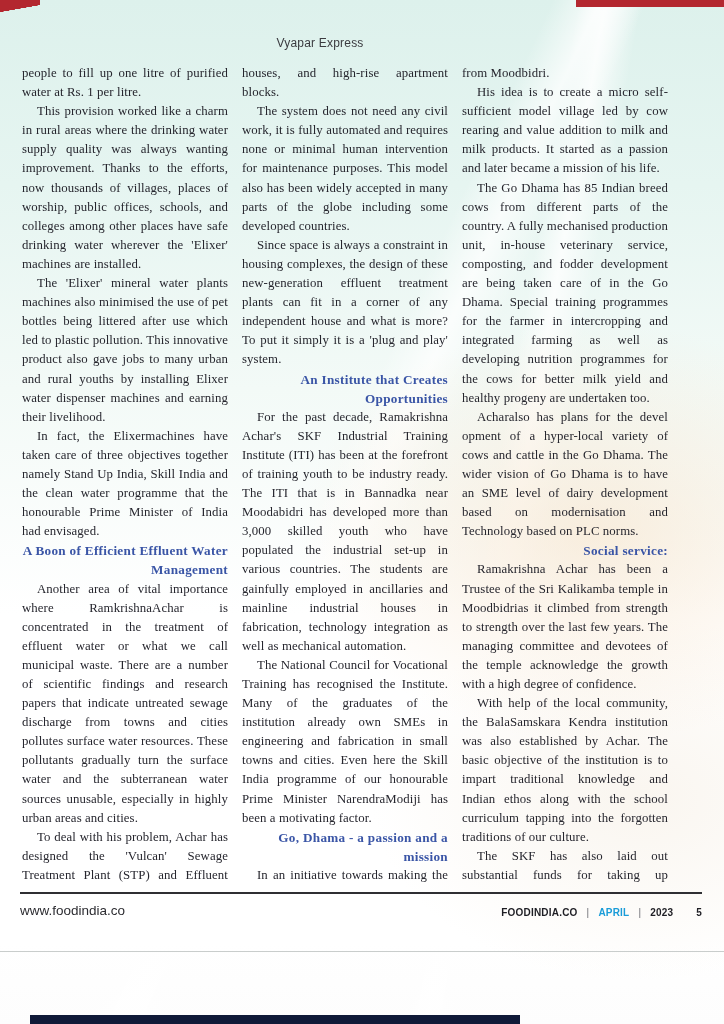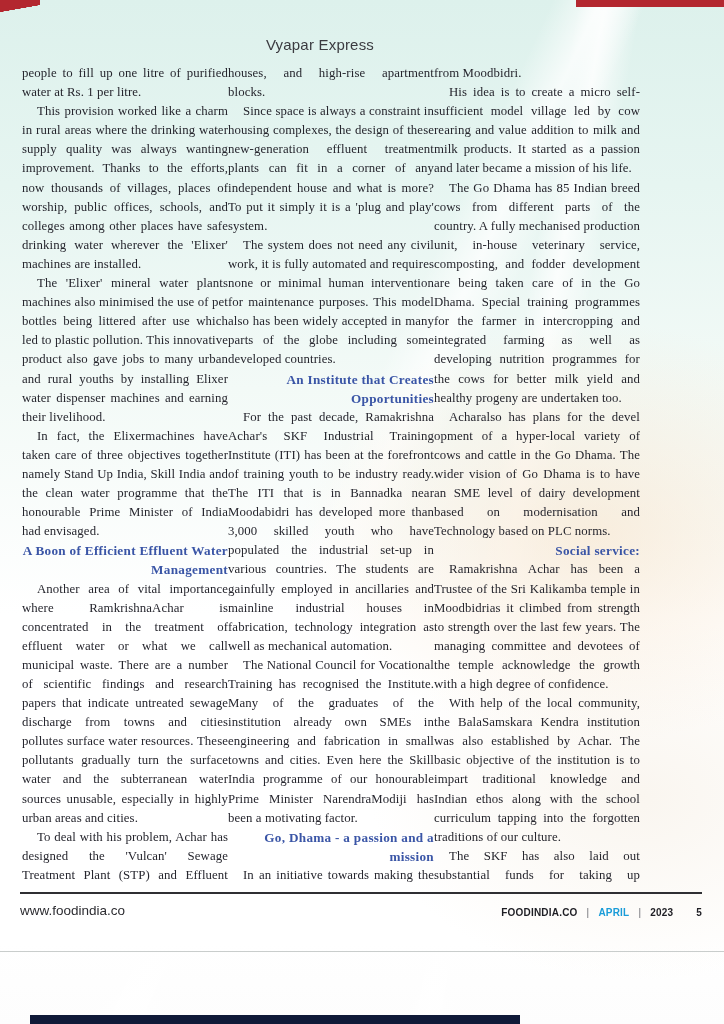--- a/index.html
+++ b/index.html
@@ -29,25 +29,25 @@
     background:#101a38;
   }
   .page-edge-line{
     position:absolute;left:0;top:951px;width:724px;height:1px;
     background:#c9cdcc;
   }
   .header-title{
     position:absolute;top:36px;left:0;width:640px;
     text-align:center;
     font-family:"Liberation Sans","DejaVu Sans",sans-serif;
-    font-size:15px;color:#3b3b40;letter-spacing:0.2px;
+    font-size:12px;color:#3b3b40;letter-spacing:0.2px;
   }
   .columns{
     position:absolute;top:64px;left:22px;width:646px;height:822px;
-    display:flex;gap:0;
+    display:flex;gap:14px;
   }
   .col{width:206px;overflow:hidden;}
   .col p{
     margin:0;
     font-size:12.8px;line-height:19.1px;
     text-align:justify;
     color:#26262e;
     letter-spacing:0.1px;
   }
   .col p.indent{text-indent:15px;}
@@ -92,22 +92,22 @@
         <p>people to fill up one litre of purified water at Rs. 1 per litre.</p>
         <p class="indent">This provision worked like a charm in rural areas where the drinking water supply quality was always wanting improvement. Thanks to the efforts, now thousands of villages, places of worship, public offices, schools, and colleges among other places have safe drinking water wherever the 'Elixer' machines are installed.</p>
         <p class="indent">The 'Elixer' mineral water plants machines also minimised the use of pet bottles being littered after use which led to plastic pollution. This innovative product also gave jobs to many urban and rural youths by installing Elixer water dispenser machines and earning their livelihood.</p>
         <p class="indent">In fact, the Elixermachines have taken care of three objectives together namely Stand Up India, Skill India and the clean water programme that the honourable Prime Minister of India had envisaged.</p>
         <h3>A Boon of Efficient Effluent Water Management</h3>
         <p class="indent">Another area of vital importance where RamkrishnaAchar is concentrated in the treatment of effluent water or what we call municipal waste. There are a number of scientific findings and research papers that indicate untreated sewage discharge from towns and cities pollutes surface water resources. These pollutants gradually turn the surface water and the subterranean water sources unusable, especially in highly urban areas and cities.</p>
         <p class="indent">To deal with his problem, Achar has designed the 'Vulcan' Sewage Treatment Plant (STP) and Effluent Treatment Plant (ETP) of various configurations that can cater to individual households, medium or large housing colonies, industrial</p>
       </div>
     <div class="col" id="col-1">
         <p>houses, and high-rise apartment blocks.</p>
+        <p class="indent">The system does not need any civil work, it is fully automated and requires none or minimal human intervention for maintenance purposes. This model also has been widely accepted in many parts of the globe including some developed countries.</p>
         <p class="indent">Since space is always a constraint in housing complexes, the design of these new-generation effluent treatment plants can fit in a corner of any independent house and what is more? To put it simply it is a 'plug and play' system.</p>
-        <p class="indent">The system does not need any civil work, it is fully automated and requires none or minimal human intervention for maintenance purposes. This model also has been widely accepted in many parts of the globe including some developed countries.</p>
         <h3>An Institute that Creates Opportunities</h3>
         <p class="indent">For the past decade, Ramakrishna Achar's SKF Industrial Training Institute (ITI) has been at the forefront of training youth to be industry ready. The ITI that is in Bannadka near Moodabidri has developed more than 3,000 skilled youth who have populated the industrial set-up in various countries. The students are gainfully employed in ancillaries and mainline industrial houses in fabrication, technology integration as well as mechanical automation.</p>
         <p class="indent">The National Council for Vocational Training has recognised the Institute. Many of the graduates of the institution already own SMEs in engineering and fabrication in small towns and cities. Even here the Skill India programme of our honourable Prime Minister NarendraModiji has been a motivating factor.</p>
         <h3>Go, Dhama - a passion and a mission</h3>
         <p class="indent">In an initiative towards making the farmers self-sufficient, Ramakrishna Achar has established a Go Dhama on 35 acres of land in Muniyalvillage of Karkalataluk about 25 kilometres</p>
       </div>
     <div class="col" id="col-2">
         <p>from Moodbidri.</p>
         <p class="indent">His idea is to create a micro self-sufficient model village led by cow rearing and value addition to milk and milk products. It started as a passion and later became a mission of his life.</p>
         <p class="indent">The Go Dhama has 85 Indian breed cows from different parts of the country. A fully mechanised production unit, in-house veterinary service, composting, and fodder development are being taken care of in the Go Dhama. Special training programmes for the farmer in intercropping and integrated farming as well as developing nutrition programmes for the cows for better milk yield and healthy progeny are undertaken too.</p>

